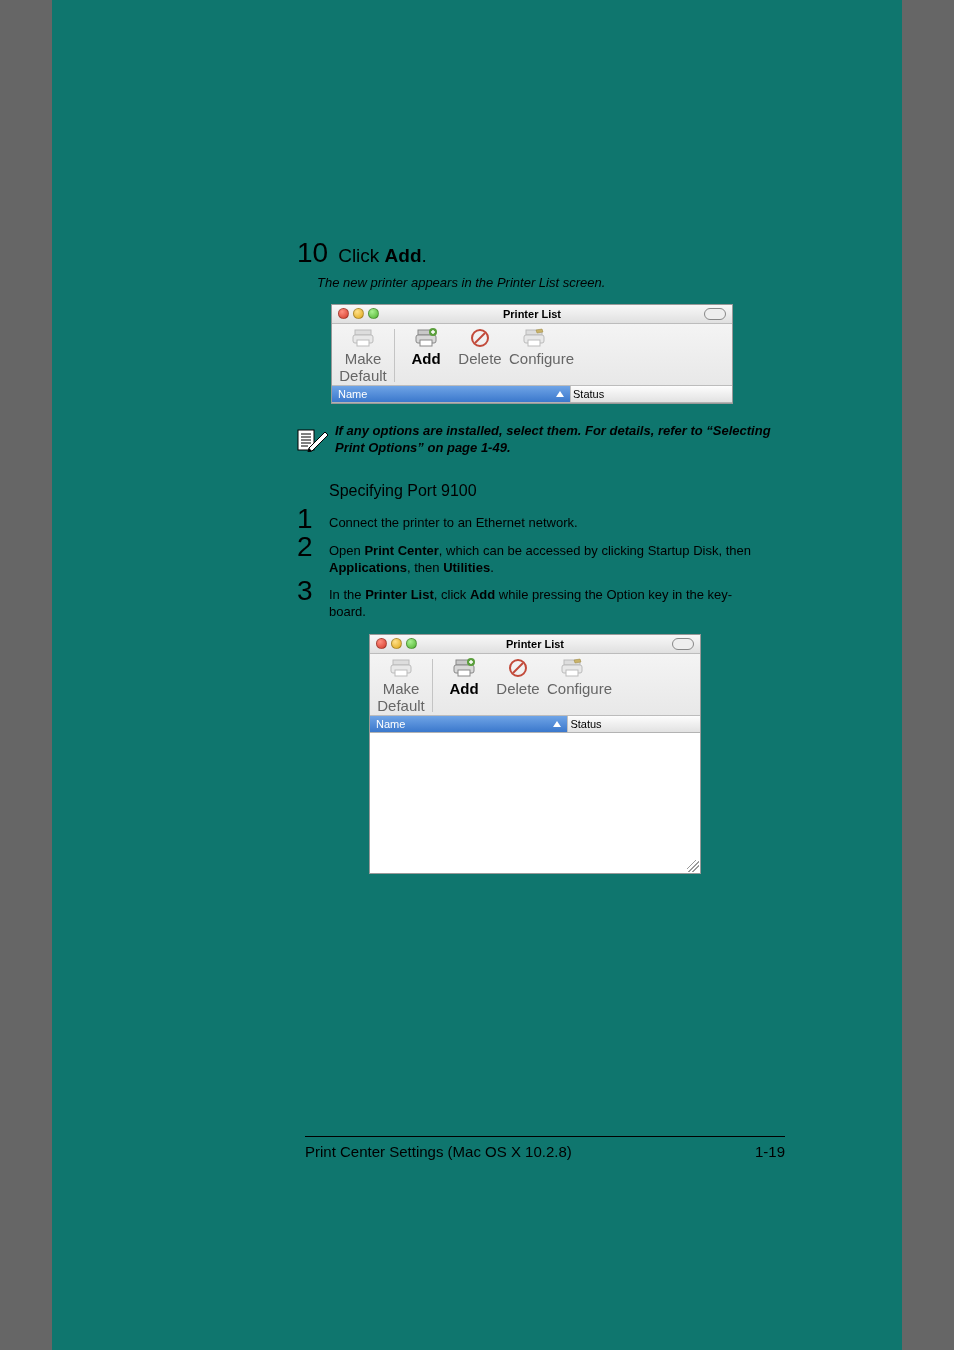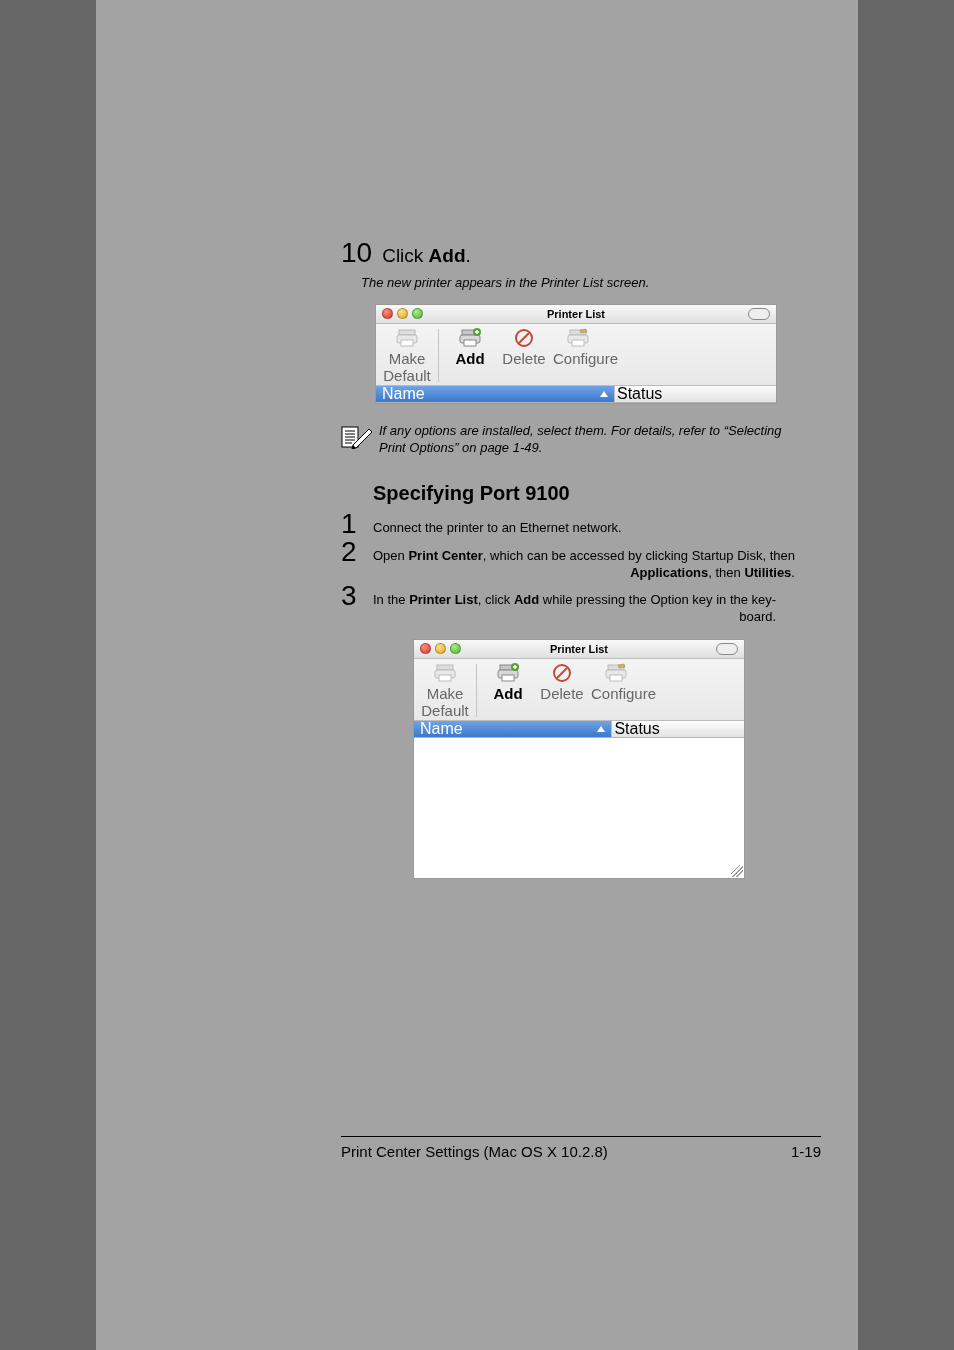--- a/index.html
+++ b/index.html
@@ -2,23 +2,23 @@
 <html><head>
 <meta charset="utf-8">
 <style>
   html, body {
     margin: 0;
     padding: 0;
     background: #666;
     font-family: Arial, Helvetica, sans-serif;
   }
   .page {
-    width: 762px;
+    width: 850px;
     height: 1350px;
-    background: #a3a3a3;
+    background: #0f766e;
     margin: 0 auto;
     position: relative;
     box-sizing: border-box;
   }
   .content {
     position: absolute;
     left: 245px;
     top: 225px;
     width: 480px;
   }
@@ -76,21 +76,21 @@
     margin-bottom:1px;
   }
   .sep-vert { width:1px; background:#c4c4c4; margin: 2px 2px; }
 
   .printer-svg { width:24px; height:20px; }
 
   .list-header {
     display:flex;
     background: linear-gradient(#fdfdfd,#e2e2e2);
     border-bottom:1px solid #b3b3b3;
-    font-size:16px;
+    font-size:11px;
     height:16px; line-height:16px;
   }
   .list-header.sel .col-name { background: linear-gradient(#6fa4e6,#3b78cc); color:#fff; }
   .col-name { flex: 0 0 58%; padding-left:6px; border-right:1px solid #c0c0c0; position:relative;}
   .col-status { flex:1; padding-left:2px; }
   .sort-tri { position:absolute; right:6px; top:5px; width:0;height:0; border-left:4px solid transparent;border-right:4px solid transparent;border-bottom:6px solid #666;}
   .list-header.sel .sort-tri { border-bottom-color:#fff; }
 
   .list-body { background:#fff; height:60px; position:relative; }
   .list-body.tall { height:140px; }
@@ -98,37 +98,37 @@
   .resize-grip {
     position:absolute; right:1px; bottom:1px; width:12px; height:12px;
   }
   .resize-grip::before {
     content:""; position:absolute; right:0; bottom:0; width:12px; height:12px;
     background:
       linear-gradient(135deg, transparent 0 6px, #9a9a9a 6px 7px, transparent 7px 9px, #9a9a9a 9px 10px, transparent 10px 12px, #9a9a9a 12px 13px, transparent 13px);
   }
 
   
-  .note-row { display:flex; margin-top:18px; margin-left:0; gap:10px; align-items:center; }
+  .note-row { display:flex; margin-top:18px; margin-left:0; gap:10px; align-items:flex-end;font-weight:bold; }
   .note-icon { width:28px; flex:0 0 28px; }
   .note-text { font-size:13px; font-style:italic; line-height:17px; }
 
   
-  .h3 { font-size:20px; font-weight:bold; margin-top:26px; margin-left:32px; }
+  .h3 { font-size:16px; font-weight:normal; margin-top:26px; margin-left:32px; }
 
   .steps-block { margin-left:0; margin-top:6px; }
   .num-step { display:flex; align-items:flex-start; margin-top:2px; }
   .num-step .big-num { line-height:26px; }
-  .num-step .txt { font-size:13px; padding-top:8px; line-height:17px;text-align:right; }
+  .num-step .txt { font-size:13px; padding-top:8px; line-height:17px; }
   .hyphen { letter-spacing:0; }
 
   
   .footer {
     position:absolute;
-    left: 245px;
+    left: 253px;
     bottom: 190px;
     width: 480px;
   }
   .footer-rule { border-top:1px solid #000; margin-bottom:6px; }
   .footer-line { display:flex; justify-content:space-between; font-size:15px; }
 
 </style>
 </head>
 <body>
 

